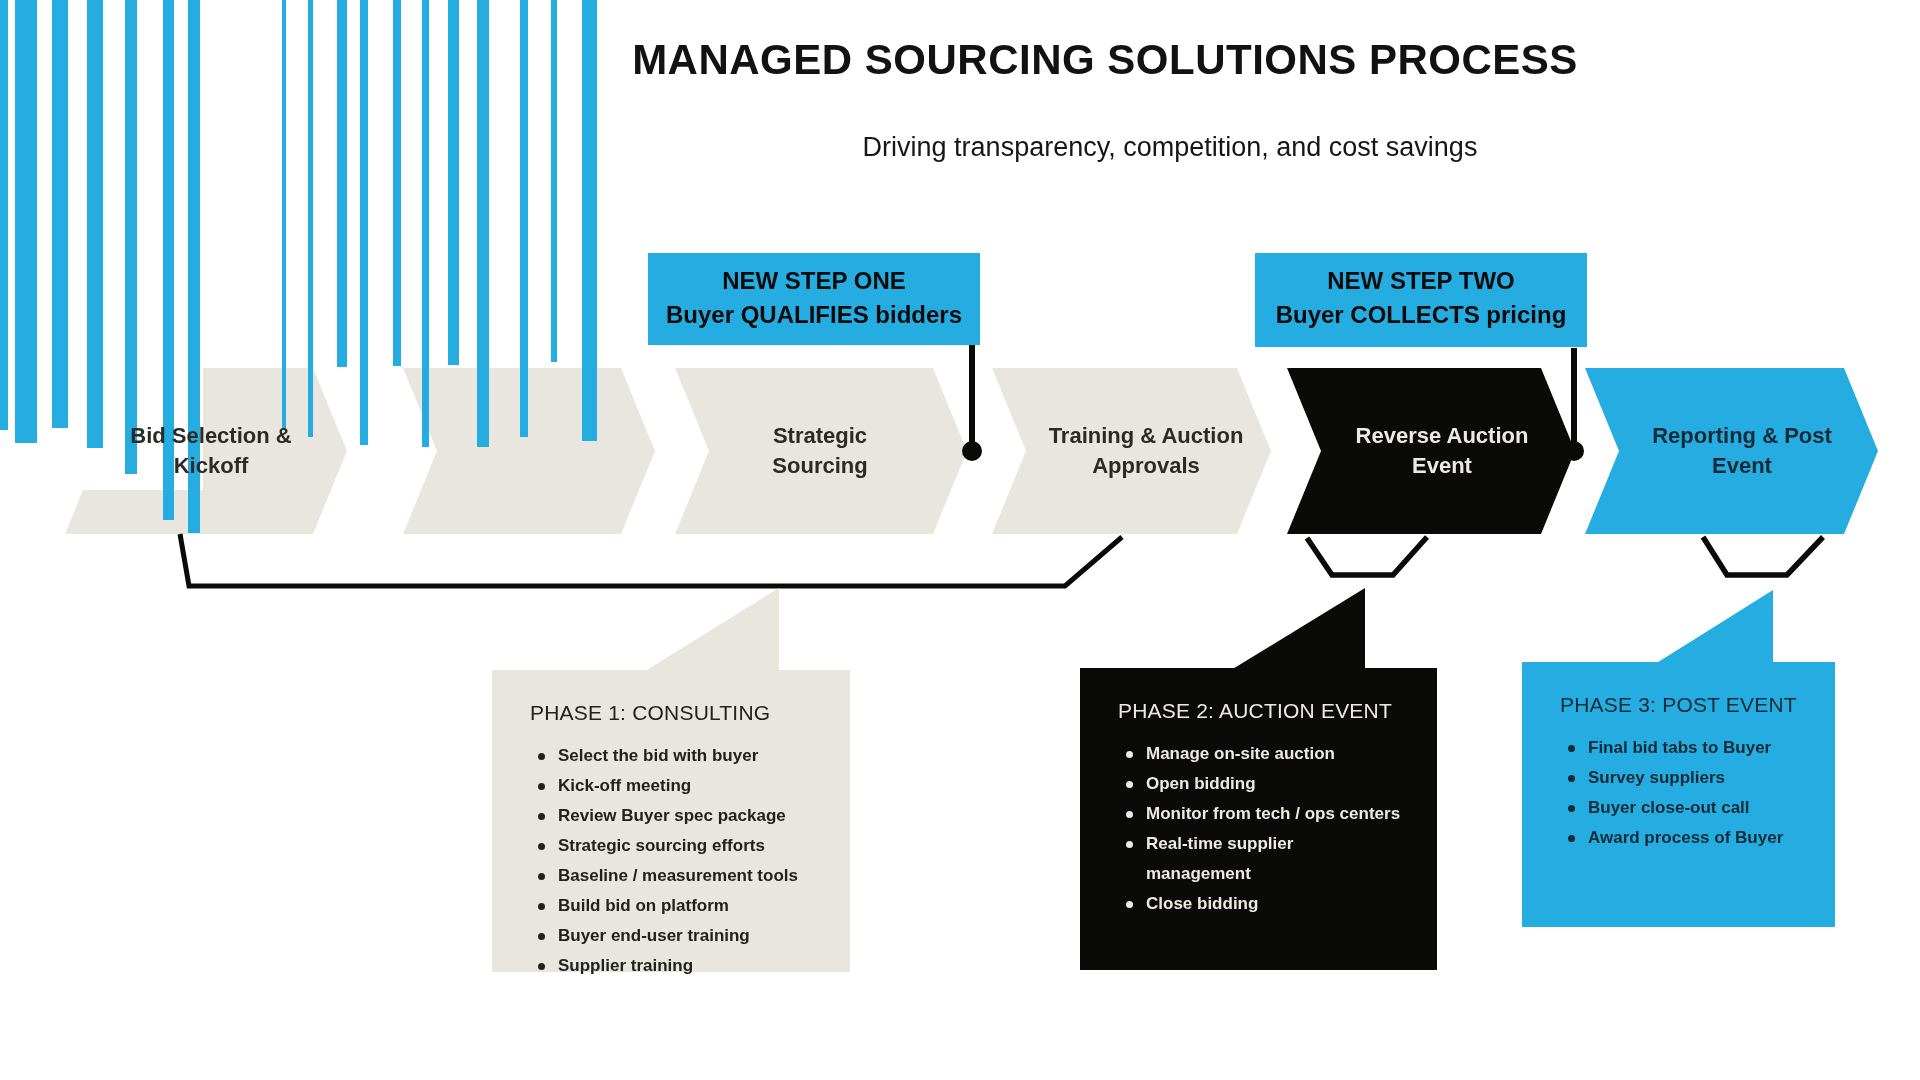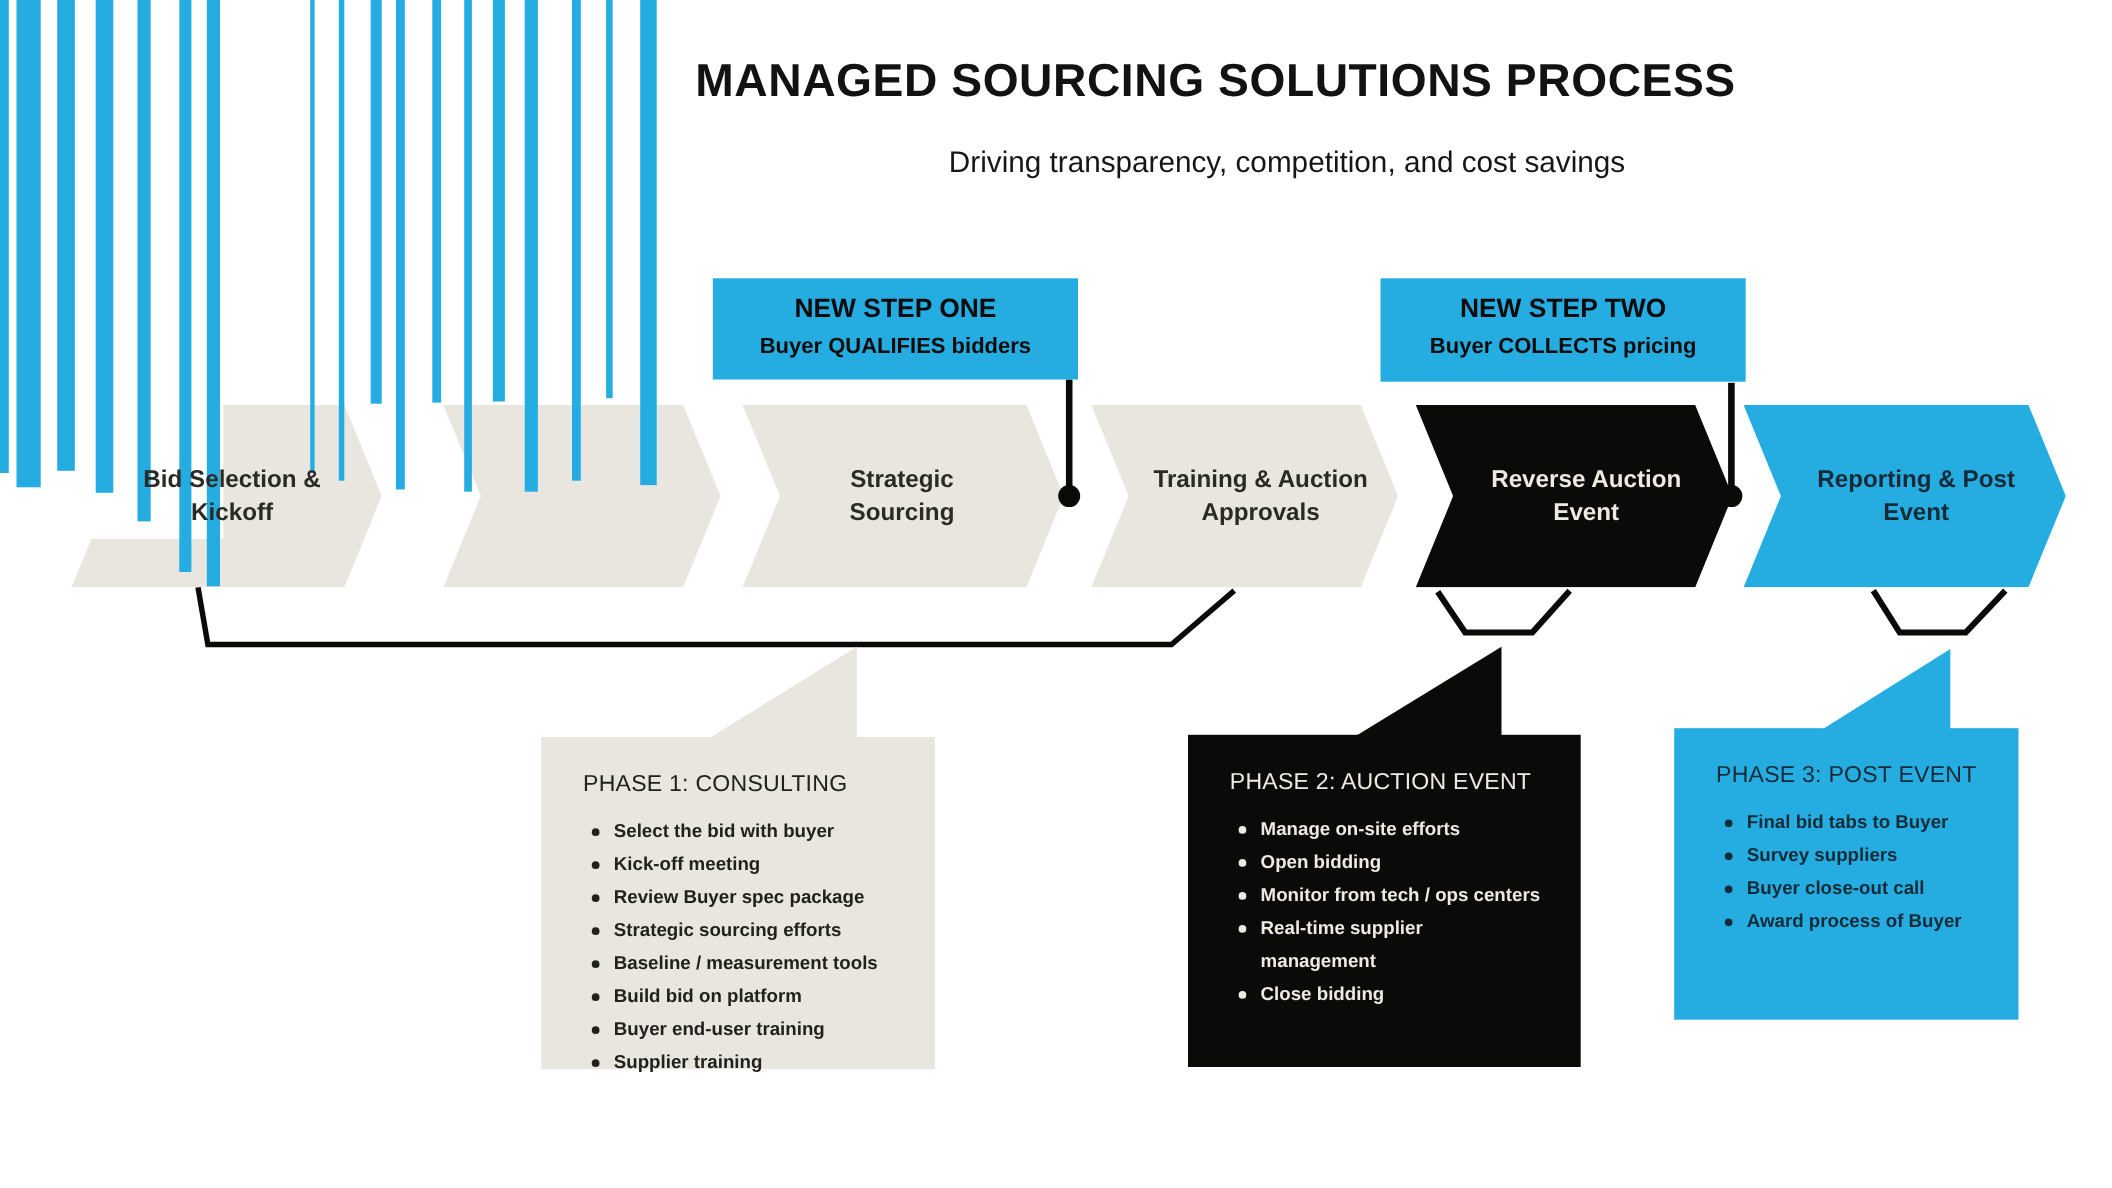--- a/index.html
+++ b/index.html
@@ -4,21 +4,21 @@
 <style>
   :root{
     --blue:#25ade2; --beige:#e8e6de; --ink:#0a0a08; --cream:#edebe1;
     --ink-on-beige:#2a2a26; --ink-on-blue:#142b37; --title:#121212;
   }
   html,body{margin:0;padding:0;background:#fff;}
   #stage{position:relative;width:1920px;height:1080px;background:#fff;overflow:hidden;
          font-family:"Liberation Sans", sans-serif;}
 
   
-  .title{position:absolute;left:560px;top:49px;width:1090px;text-align:center;
+  .title{position:absolute;left:560px;top:36px;width:1090px;text-align:center;
          font-size:42px;font-weight:800;letter-spacing:.5px;color:var(--title);}
   .subtitle{position:absolute;left:660px;top:92px;width:1020px;text-align:center;
          font-size:27px;font-weight:400;color:#161616;margin-top:40px;}
 
   
   .chev{position:absolute;top:368px;height:166px;
         clip-path:polygon(0 0, calc(100% - 34px) 0, 100% 50%, calc(100% - 34px) 100%, 0 100%, 34px 50%);}
   .chev.beige{background:var(--beige);}
   .chev.black{background:var(--ink);}
   .chev.blue{background:var(--blue);}
@@ -29,21 +29,21 @@
   .chev-label.on-blue{color:var(--ink-on-blue);}
 
   
   .white-cover{position:absolute;left:0;top:0;width:203px;height:490px;background:#fff;}
   .stripe{position:absolute;top:0;background:var(--blue);}
 
   
   .step-box{position:absolute;width:332px;background:var(--blue);color:#0b0b0b;
         text-align:center;padding-top:11px;}
   .step-box .l1{font-size:24px;font-weight:800;line-height:34px;}
-  .step-box .l2{font-size:20px;font-weight:700;line-height:34px;}
+  .step-box .l2{font-size:24px;font-weight:700;line-height:34px;}
 
   
   #connectors{position:absolute;left:0;top:0;}
   .wire{fill:none;stroke:var(--ink);}
   .tri-beige{fill:var(--beige);} .tri-black{fill:var(--ink);} .tri-blue{fill:var(--blue);}
   .dot{fill:var(--ink);}
 
   
   .phase{position:absolute;box-sizing:border-box;padding:15px 10px 0 22px;}
   .phase.beige{background:var(--beige);color:#21211d;}
@@ -144,21 +144,21 @@
       <li>Baseline / measurement tools</li>
       <li>Build bid on platform</li>
       <li>Buyer end-user training</li>
       <li>Supplier training</li>
     </ul>
   </div>
 
   <div class="phase black" style="left:1080px;top:668px;width:357px;height:302px;">
     <h3>PHASE 2: AUCTION EVENT</h3>
     <ul>
-      <li>Manage on-site efforts</li>
+      <li>Manage on-site auction</li>
       <li>Open bidding</li>
       <li>Monitor from tech / ops centers</li>
       <li>Real-time supplier
 management</li>
       <li>Close bidding</li>
     </ul>
   </div>
 
   <div class="phase blue" style="left:1522px;top:662px;width:313px;height:265px;">
     <h3>PHASE 3: POST EVENT</h3>

